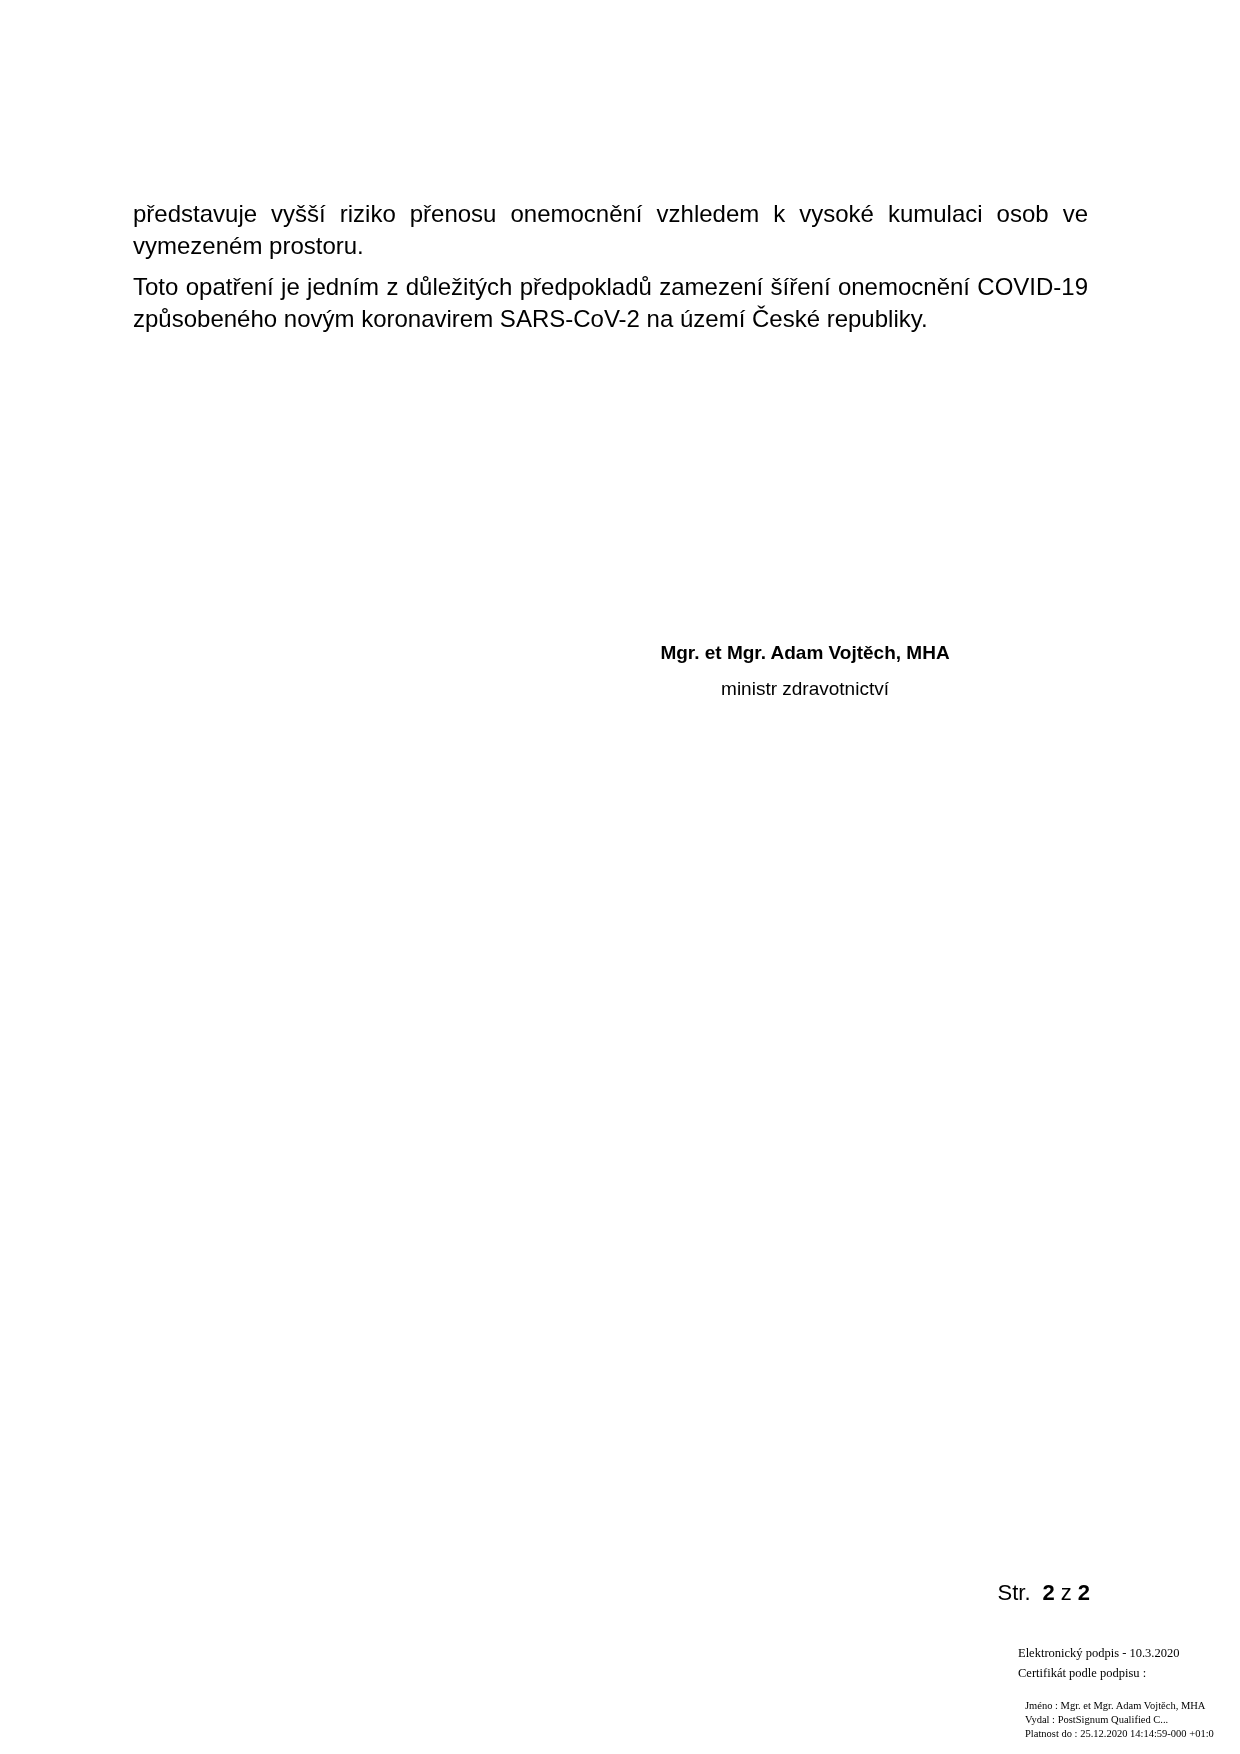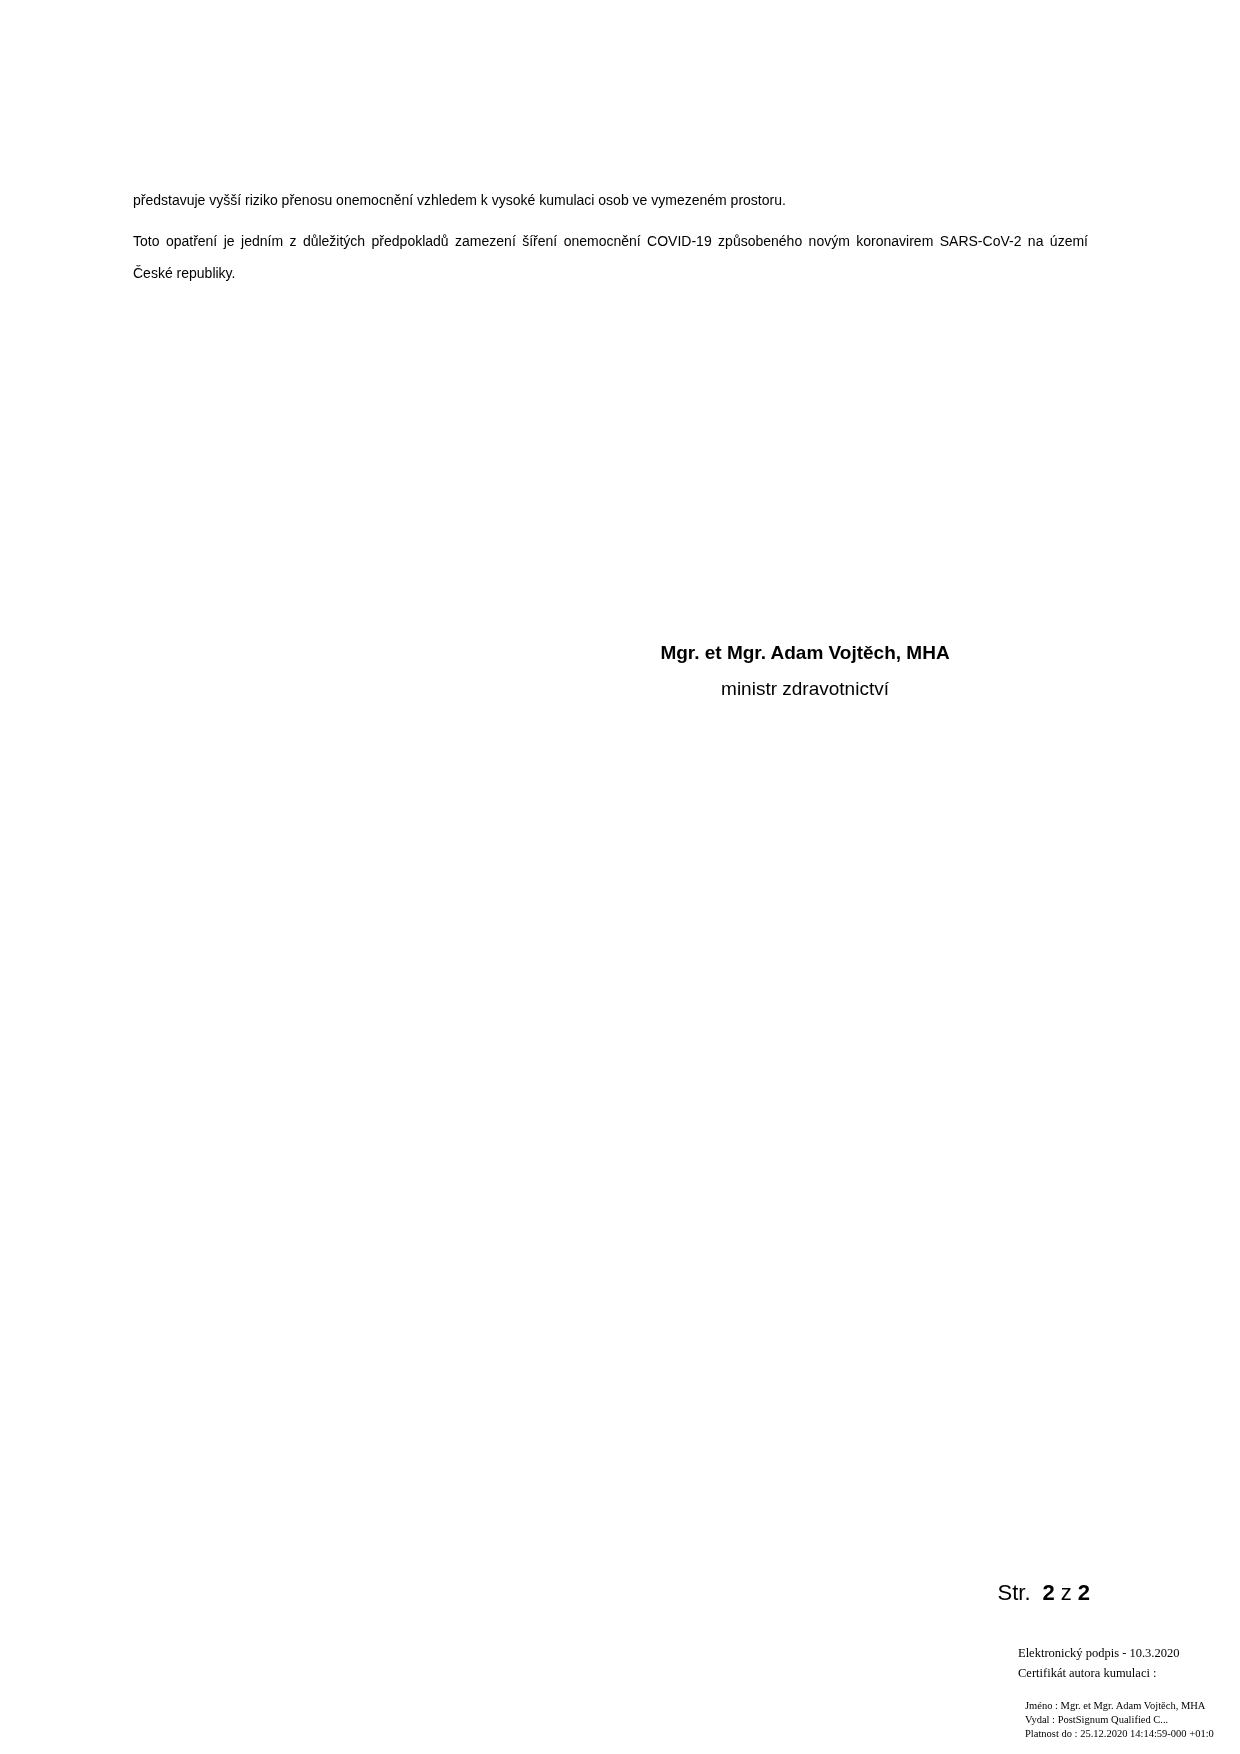--- a/index.html
+++ b/index.html
@@ -14,23 +14,23 @@
     background: #ffffff;
     color: #000000;
     font-family: "Liberation Sans", sans-serif;
     overflow: hidden;
   }
 
   
   .content {
     position: absolute;
     left: 133px;
-    top: 184px;
+    top: 198px;
     width: 955px;
-    font-size: 14px;
+    font-size: 24px;
     line-height: 32px;
     text-align: justify;
   }
   .content p {
     margin: 0 0 9px 0;
   }
 
   
   .sig-block {
     position: absolute;
@@ -110,21 +110,21 @@
     <div class="sig-title">ministr zdravotnictví</div>
   </div>
 
 
   <div class="footer-page">
     <span>Str.</span><span class="sep"></span><span class="num">2</span><span class="sep">z</span><span class="num">2</span>
   </div>
 
   <div class="stamp">
     <div class="stamp-line">Elektronický podpis - 10.3.2020</div>
-    <div class="stamp-line">Certifikát autora kumulaci :</div>
+    <div class="stamp-line">Certifikát podle podpisu :</div>
     <div class="stamp-details">
       <div class="stamp-detail">Jméno : Mgr. et Mgr. Adam Vojtěch, MHA</div>
       <div class="stamp-detail">Vydal : PostSignum Qualified C...</div>
       <div class="stamp-detail">Platnost do : 25.12.2020 14:14:59-000 +01:0</div>
     </div>
   </div>
 
 </div>
 
 </body></html>

